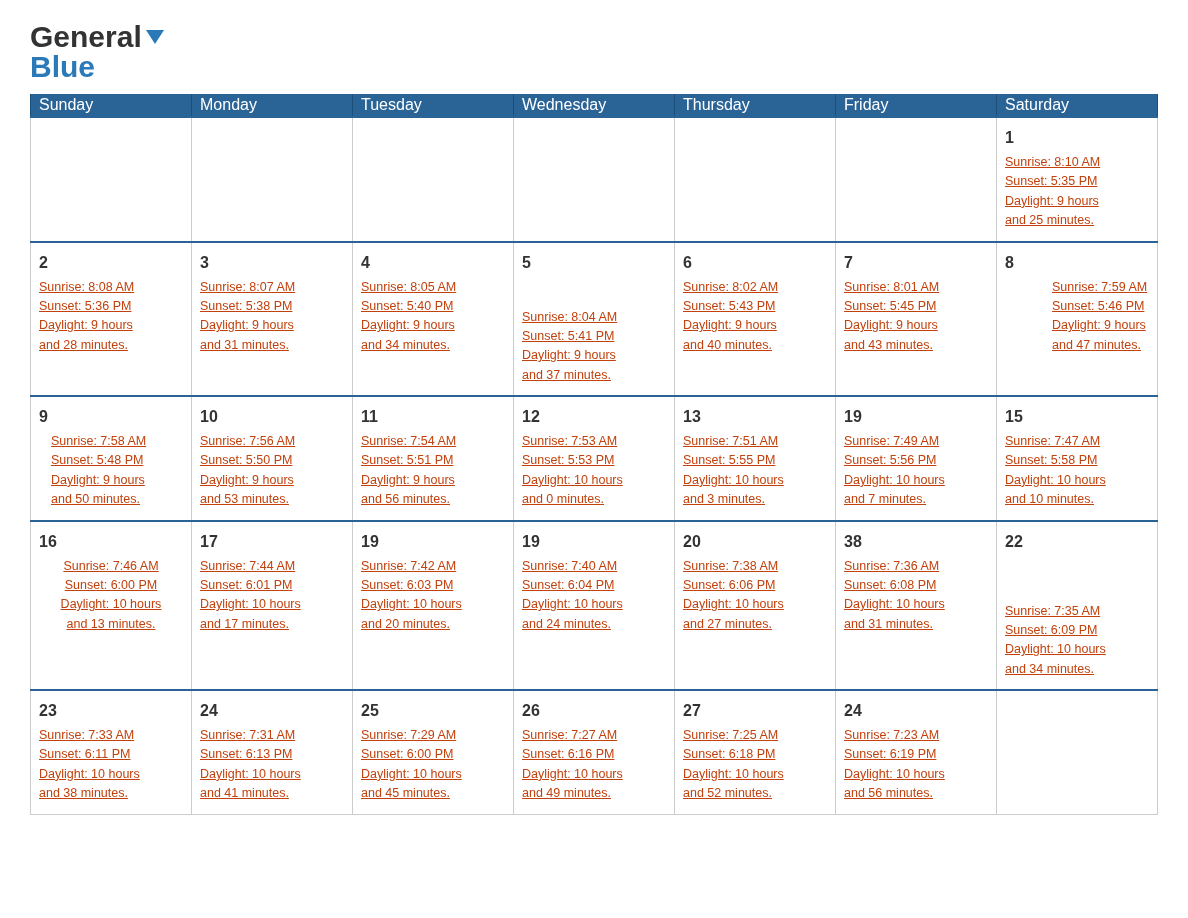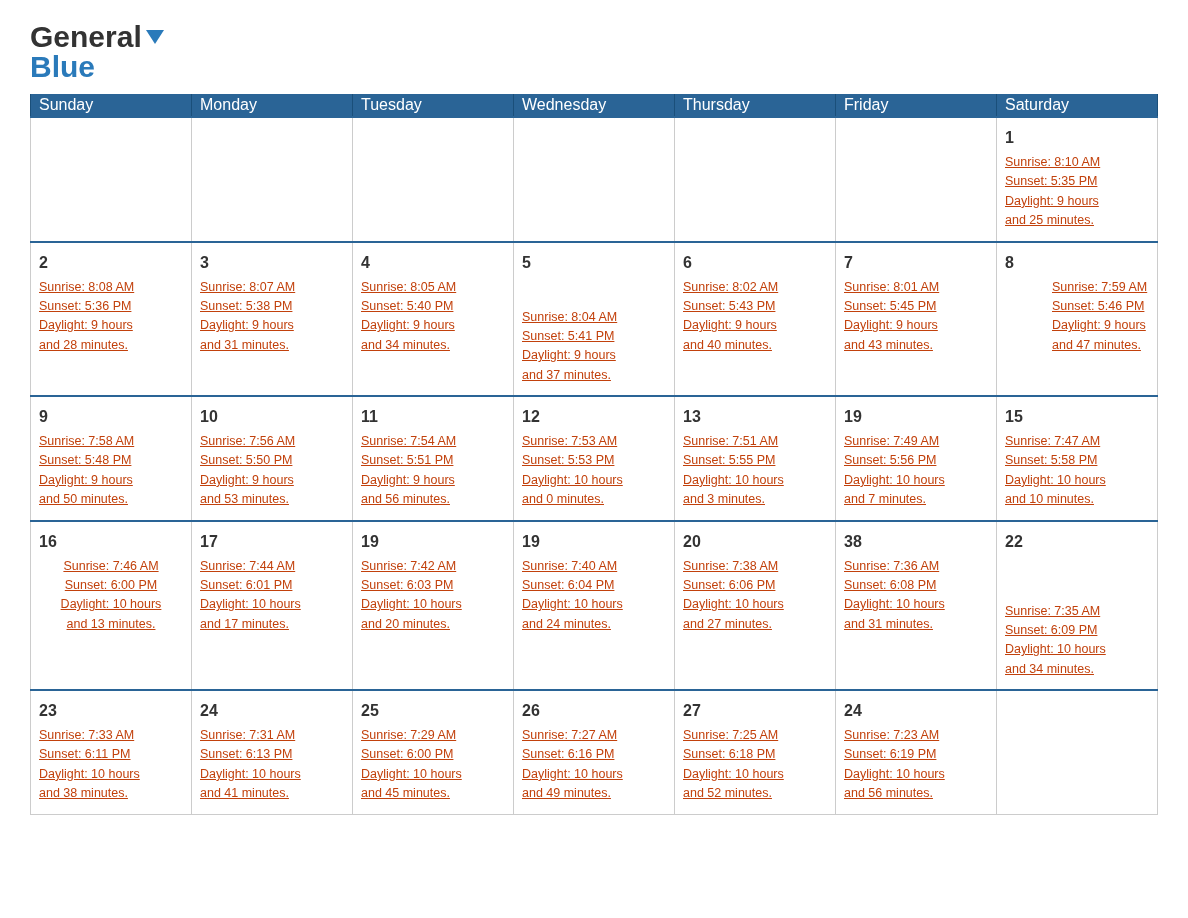--- a/index.html
+++ b/index.html
@@ -191,21 +191,21 @@
           <span class="day-number">8</span>
           <div class="day-info" style="white-space: pre-line; margin-left: 47px;">Sunrise: 7:59 AM
 Sunset: 5:46 PM
 Daylight: 9 hours
 and 47 minutes.</div>
         </td>
       </tr>
       <tr>
         <td>
           <span class="day-number">9</span>
-          <div class="day-info" style="white-space: pre-line;">Sunrise: 7:58 AM
+          <div class="day-info" style="white-space: pre-line; margin-left: 12px;">Sunrise: 7:58 AM
 Sunset: 5:48 PM
 Daylight: 9 hours
 and 50 minutes.</div>
         </td>
         <td>
           <span class="day-number">10</span>
           <div class="day-info" style="white-space: pre-line;">Sunrise: 7:56 AM
 Sunset: 5:50 PM
 Daylight: 9 hours
 and 53 minutes.</div>

